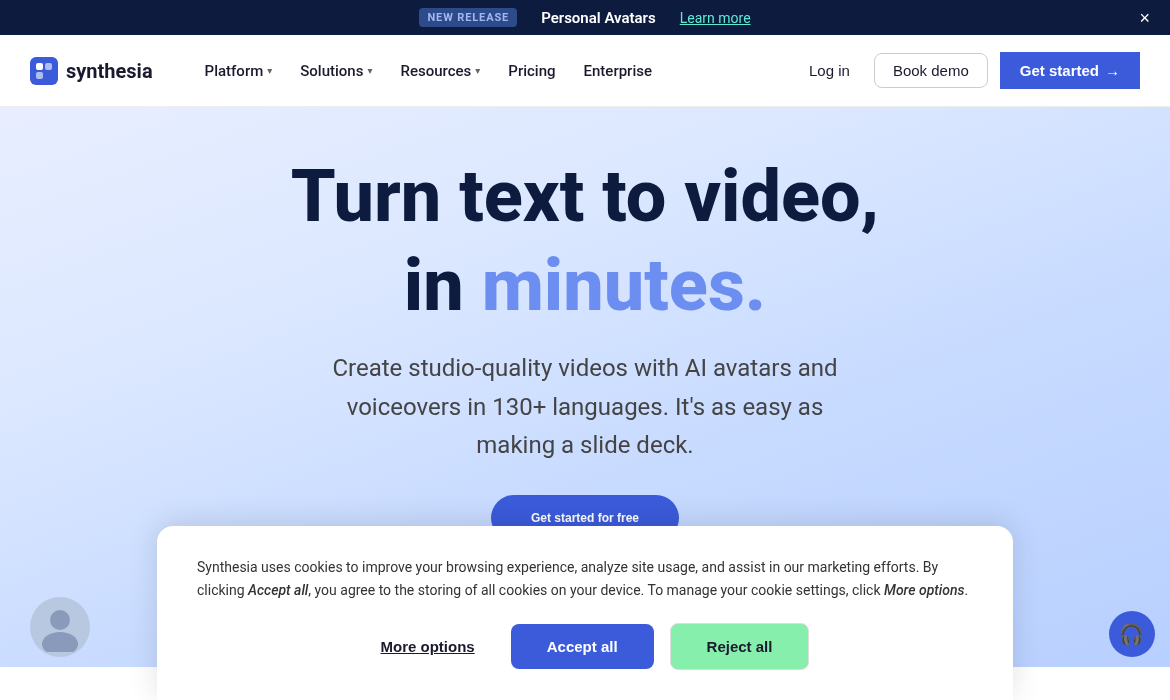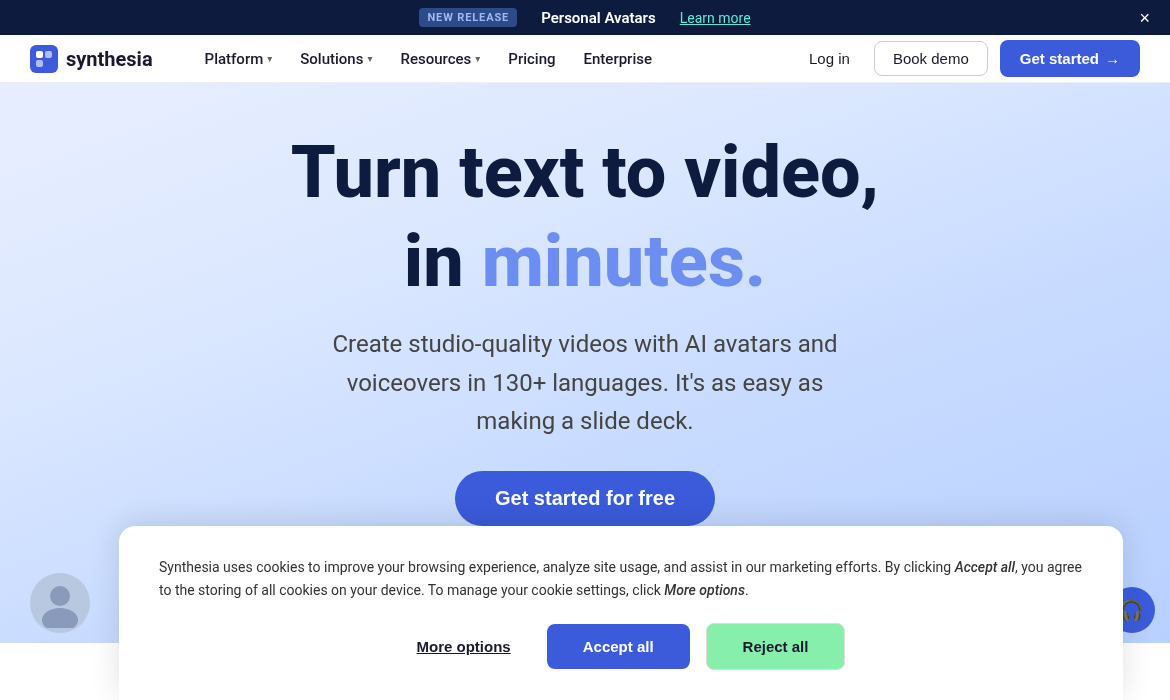--- a/index.html
+++ b/index.html
@@ -42,21 +42,21 @@
       cursor: pointer;
       line-height: 1;
     }
 
     
     .navbar {
       background: white;
       display: flex;
       align-items: center;
       padding: 0 30px;
-      height: 48px;
+      height: 72px;
       border-bottom: 1px solid #eee;
     }
     .logo {
       display: flex;
       align-items: center;
       gap: 8px;
       margin-right: 40px;
       text-decoration: none;
     }
     .logo-icon {
@@ -114,21 +114,21 @@
       border-radius: 8px;
     }
     .btn-get-started {
       background: #3b5bdb;
       border: none;
       font-size: 15px;
       font-weight: 600;
       color: white;
       cursor: pointer;
       padding: 10px 20px;
-      border-radius: 8px;
+      border-radius: 0;
       display: flex;
       align-items: center;
       gap: 6px;
     }
 
     
     .hero {
       background: linear-gradient(160deg, #e8eeff 0%, #dce8ff 30%, #c8dbff 60%, #b8d0ff 100%);
       min-height: 560px;
       display: flex;
@@ -185,21 +185,21 @@
       max-width: 560px;
       line-height: 1.6;
       margin-bottom: 30px;
     }
     .hero-cta {
       background: #3b5bdb;
       color: white;
       border: none;
       padding: 16px 40px;
       border-radius: 30px;
-      font-size: 20px;
+      font-size: 12px;
       font-weight: 600;
       cursor: pointer;
       display: flex;
       align-items: center;
       gap: 8px;
     }
     .avatar-circle {
       position: absolute;
       bottom: 10px;
       left: 30px;
@@ -226,27 +226,26 @@
       color: white;
       font-size: 20px;
     }
 
     
     .cookie-banner {
       position: absolute;
       bottom: 0;
       left: 50%;
       transform: translateX(-50%);
-      width: 1004px;
+      width: 856px;
       background: white;
       border-radius: 16px 16px 0 0;
       padding: 30px 40px 30px;
       box-shadow: 0 -4px 30px rgba(0,0,0,0.12);
       z-index: 100;
-      margin-left: 36px;
     }
     .cookie-text {
       font-size: 14px;
       color: #333;
       line-height: 1.6;
       margin-bottom: 22px;
     }
     .cookie-text em { font-style: italic; font-weight: 500; }
     .cookie-buttons {
       display: flex;

